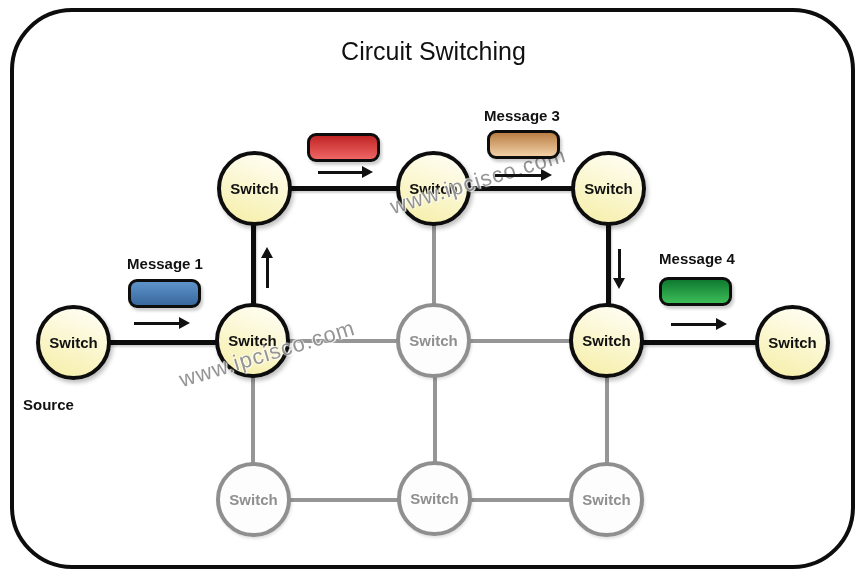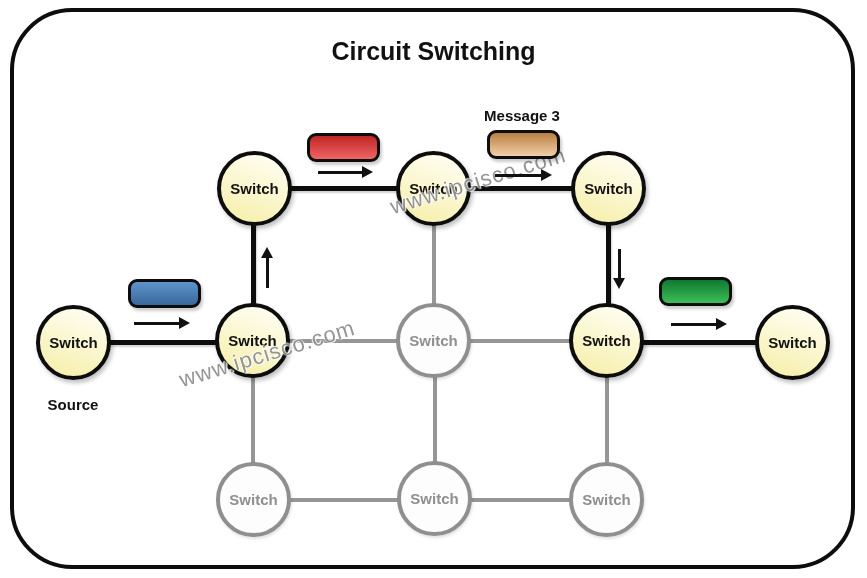--- a/index.html
+++ b/index.html
@@ -19,21 +19,21 @@
     border-radius: 62px;
     box-sizing: border-box;
     z-index: 0;
   }
   .title {
     position: absolute;
     left: 0; top: 37px;
     width: 867px;
     text-align: center;
     font-size: 25px;
-    font-weight: bold;
+    font-weight: normal;
     color: #111;
     z-index: 5;
   }
   
   .edge { position: absolute; background: #0d0d0d; z-index: 1;
           box-shadow: 1px 2px 2px rgba(0,0,0,0.18); }
   .edge.gray { background: #969696; z-index: 1; box-shadow: none; }
   
   .node {
     position: absolute;
@@ -88,21 +88,20 @@
   .va-line { position: absolute; width: 3px; background: #111; z-index: 4; }
   .va-head { position: absolute; width: 0; height: 0; z-index: 4; }
   .va-head.up   { border-left: 6.5px solid transparent; border-right: 6.5px solid transparent; border-bottom: 11px solid #111; }
   .va-head.down { border-left: 6.5px solid transparent; border-right: 6.5px solid transparent; border-top: 11px solid #111; }
   
   .ep-label {
     position: absolute;
     font-size: 15px;
     font-weight: bold;
     color: #111;
-    text-align: center;
     z-index: 4;
   }
   
   .wm {
     position: absolute;
     font-size: 22px;
     color: #8d8d8d;
     letter-spacing: 1px;
     transform: rotate(-17deg);
     text-shadow: 0 0 2px #ffffff, 1px 1px 1px #ffffff, -1px -1px 1px #ffffff;
@@ -162,39 +161,41 @@
   </div>
   <div class="node inactive" style="left:569px; top:462px;">
     <span>Switch</span>
   </div>
   <div class="node active" style="left:755px; top:305px;">
     <span>Switch</span>
   </div>
 
   <div class="ep-label" style="left:23px; top:396px; width:100px;">Source</div>
 
+  <div class="msg-label" style="left:105px; top:255px;">Message 1</div>
   <div class="msg-rect m1" style="left:128px; top:279px;"></div>
   <div class="harrow" style="left:134px; top:317px; width:56px;">
     <div class="ha-line"></div>
       <div class="ha-head"></div>
   </div>
 
   <div class="msg-rect m2" style="left:307px; top:133px;"></div>
   <div class="harrow" style="left:318px; top:166px; width:55px;">
     <div class="ha-line"></div>
       <div class="ha-head"></div>
   </div>
 
   <div class="msg-label" style="left:462px; top:107px;text-align:center;">Message 3</div>
   <div class="msg-rect m3" style="left:487px; top:130px;"></div>
   <div class="harrow" style="left:495px; top:169px; width:57px;">
     <div class="ha-line"></div>
       <div class="ha-head"></div>
   </div>
 
+  <div class="msg-label" style="left:637px; top:250px;">Message 4</div>
   <div class="msg-rect m4" style="left:659px; top:277px;"></div>
   <div class="harrow" style="left:671px; top:318px; width:56px;">
     <div class="ha-line"></div>
       <div class="ha-head"></div>
   </div>
 
   <div class="va-line" style="left:266px; top:258px; height:30px;"></div>
   <div class="va-head up" style="left:261px; top:247px;"></div>
   <div class="va-line" style="left:618px; top:249px; height:30px;"></div>
   <div class="va-head down" style="left:613px; top:278px;"></div>

